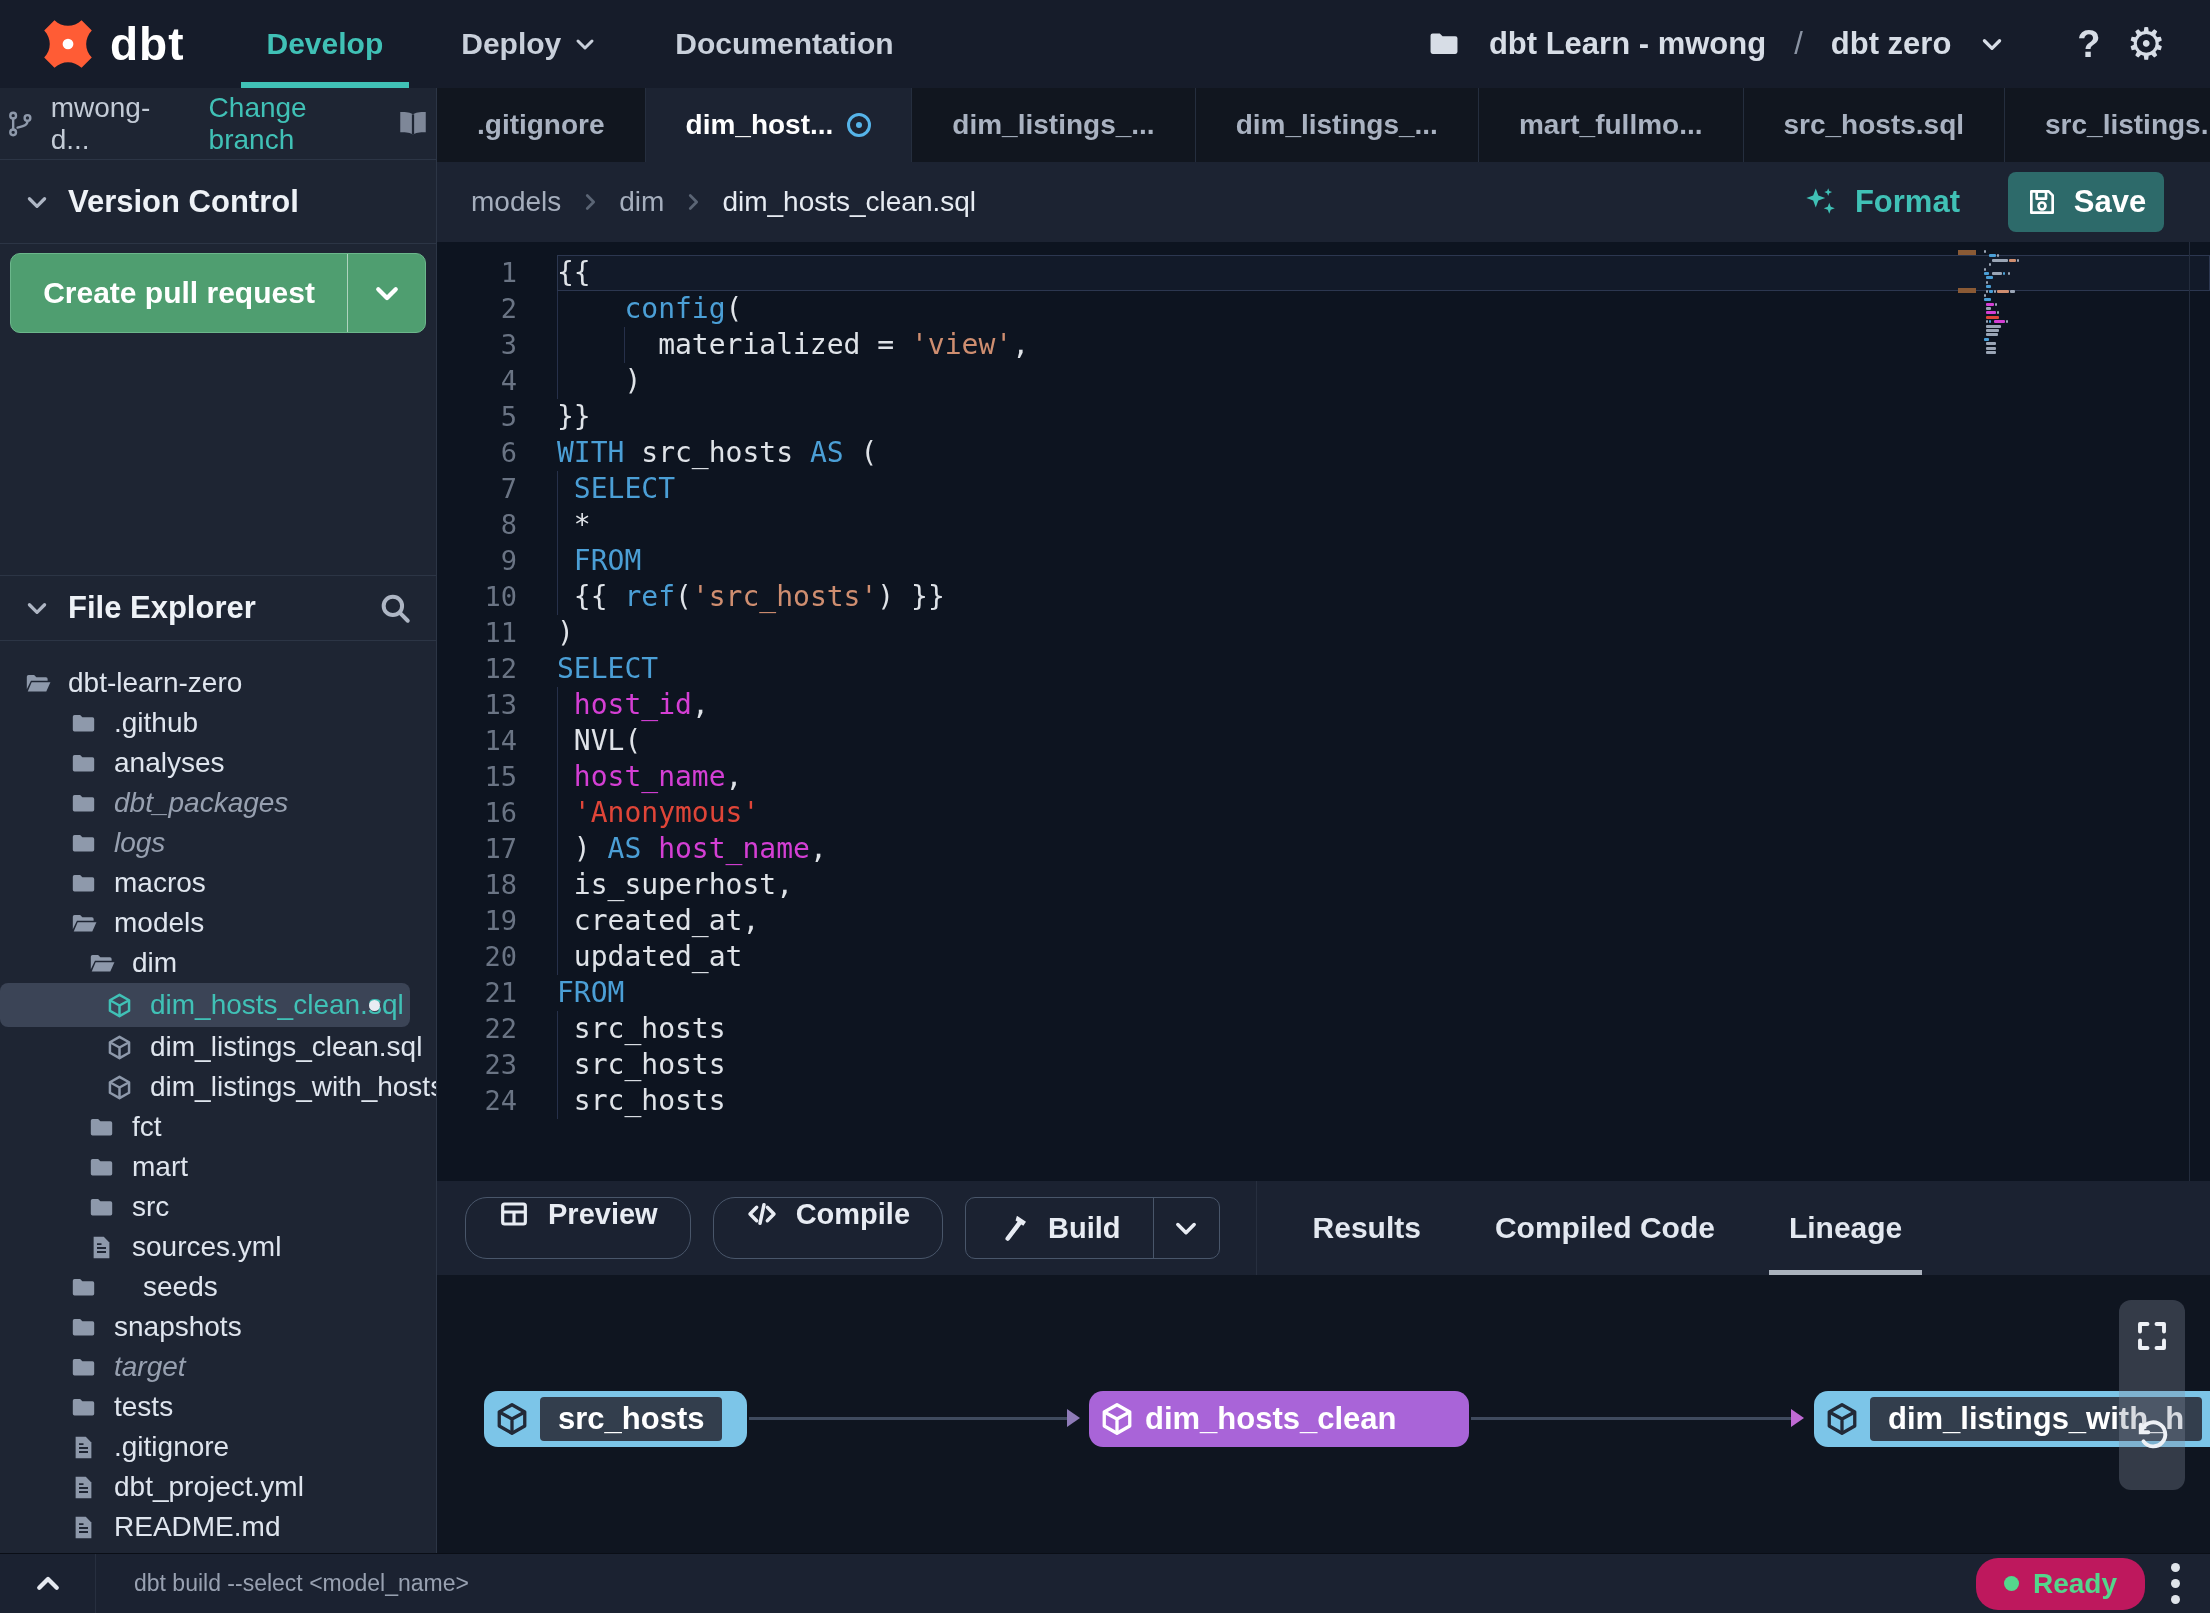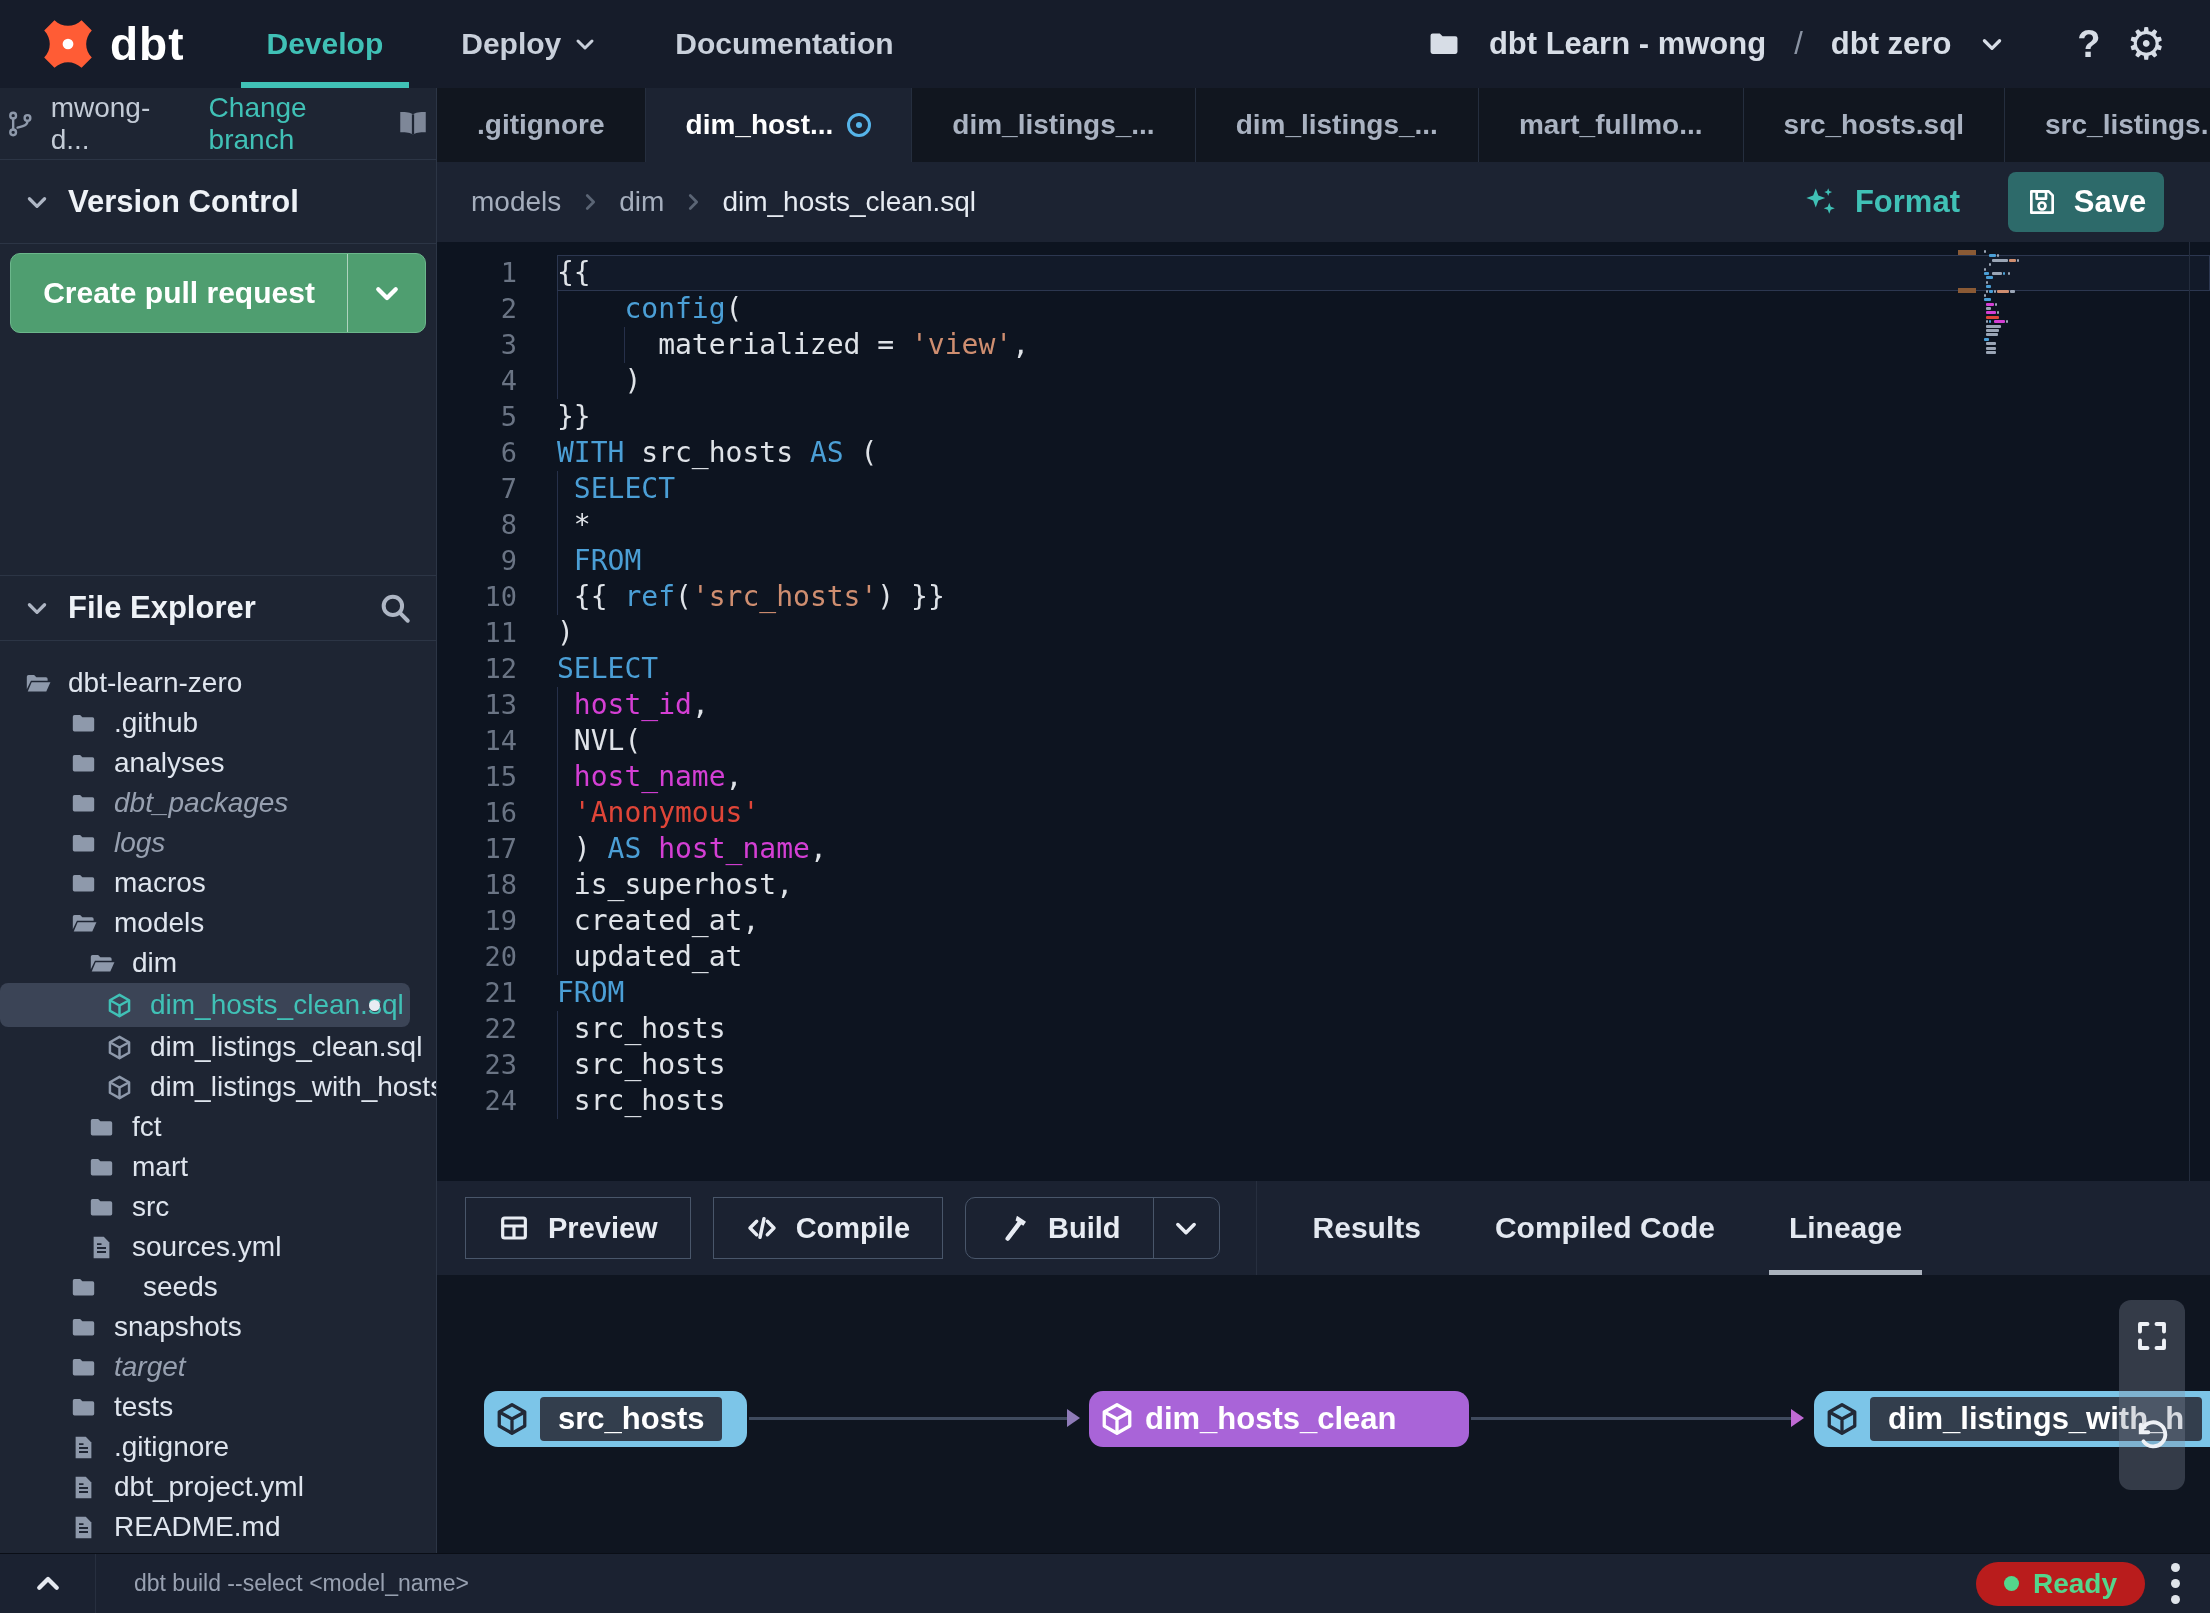--- a/index.html
+++ b/index.html
@@ -99,22 +99,22 @@
   .tok-m { color:var(--magenta); }
   .tok-r { color:var(--red); }
   .minimap { position:absolute; top:8px; left:1547px; width:90px; }
   .mm-line { height:3px; margin-bottom:1.4px; display:flex; gap:1px; }
   .mm-seg { height:3px; border-radius:1px; }
   .mm-marker { position:absolute; left:-26px; width:18px; height:5px; background:#8a5a35; }
   .editor::after { content:""; position:absolute; right:20px; top:0; bottom:0; width:1px; background:#232c3d; }
 
   
   .toolbar { height:94px; flex:none; background:#1b2231; display:flex; align-items:center; padding-left:28px; position:relative; }
-  .tbtn { height:62px; border:1px solid #49566a; border-radius:0; background:transparent; color:#e8ecf3;
-    display:inline-flex; align-items:center; gap:18px; padding:0 32px; font-size:29px; font-weight:600;
+  .tbtn { height:62px; border:1px solid #49566a; border-radius:22px; background:transparent; color:#e8ecf3;
+    display:inline-flex; gap:18px; padding:0 32px; font-size:29px; font-weight:600;
     margin-right:22px; cursor:pointer; font-family:inherit; }
   .tbtn .icon { width:32px; height:32px; }
   .tbtn-split { display:inline-flex; height:62px; border:1px solid #49566a; border-radius:10px; overflow:hidden; margin-right:22px; }
   .tbtn-split .seg-main { display:flex; align-items:center; gap:18px; padding:0 32px; font-size:29px; font-weight:600; color:#e8ecf3; cursor:pointer; }
   .tbtn-split .seg-main .icon { width:32px; height:32px; }
   .tbtn-split .seg-caret { width:66px; border-left:1px solid #49566a; display:flex; align-items:center; justify-content:center; cursor:pointer; }
   .tbtn-split .seg-caret .icon { width:28px; height:28px; color:#e8ecf3; }
   .tb-divider { width:1px; align-self:stretch; background:#272f3f; margin-left:14px; flex:none; }
   .ptabs { display:flex; align-items:stretch; height:100%; margin-left:56px; gap:74px; }
   .ptab { position:relative; display:flex; align-items:center; font-size:30px; font-weight:600; color:#e3e8f0; cursor:pointer; }
@@ -146,21 +146,21 @@
   .float-tools .fbtn { width:66px; height:72px; display:flex; align-items:center; justify-content:center; color:#eef1f6; cursor:pointer; }
   .float-tools .fbtn .icon { width:36px; height:36px; }
   .float-tools .fbtn.refresh { margin-top:28px; }
 
   
   .cmdbar { height:60px; flex:none; background:#1b2231; border-top:1px solid #0a0e16; display:flex; align-items:center; }
   .cmd-toggle { width:95px; height:100%; display:flex; align-items:center; justify-content:center; color:#e5e9f0; cursor:pointer; }
   .cmd-toggle .icon { width:30px; height:30px; }
   .cmd-sep { width:1px; height:100%; background:#272f3f; }
   .cmd-input { margin-left:38px; font-size:23px; color:#98a1b1; cursor:text; flex:1; }
-  .ready-pill { height:44px; border-radius:22px; background:#b91c1c; display:flex; align-items:center; gap:14px;
+  .ready-pill { height:52px; border-radius:22px; background:#be185d; display:flex; align-items:center; gap:14px;
     padding:0 28px; margin-right:26px; }
   .ready-dot { width:15px; height:15px; border-radius:50%; background:var(--ready); }
   .ready-lbl { font-size:28px; font-weight:600; color:var(--ready); }
   .kebab { display:flex; flex-direction:column; gap:7px; margin-right:30px; cursor:pointer; }
   .kebab i { width:9px; height:9px; border-radius:50%; background:#dfe4ea; }
 </style>
 </head>
 <body>
 
 <div class="topnav">

